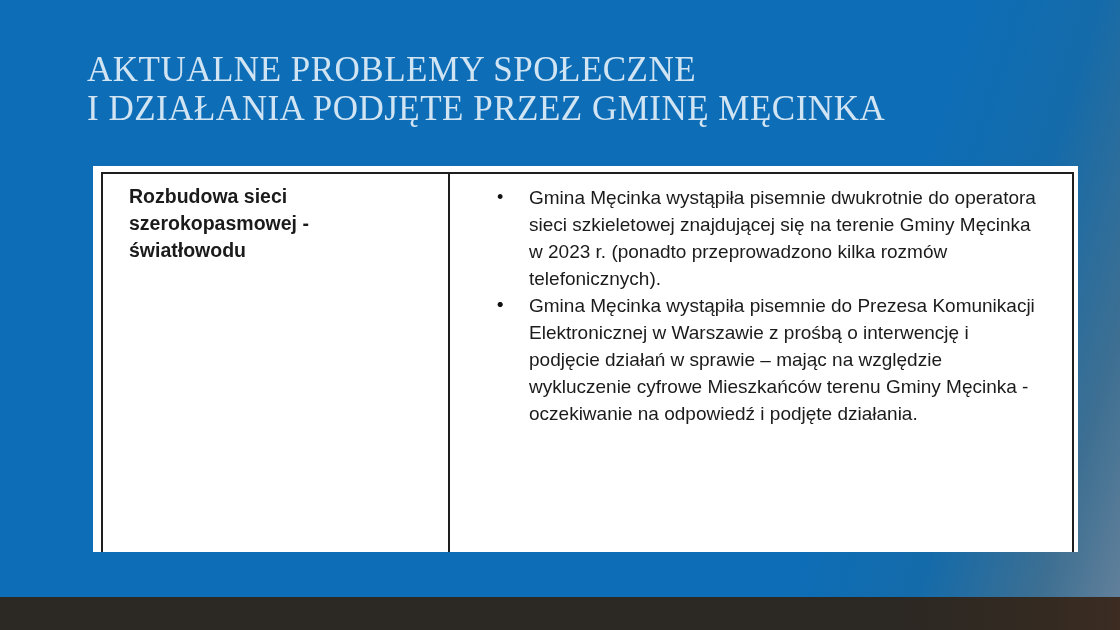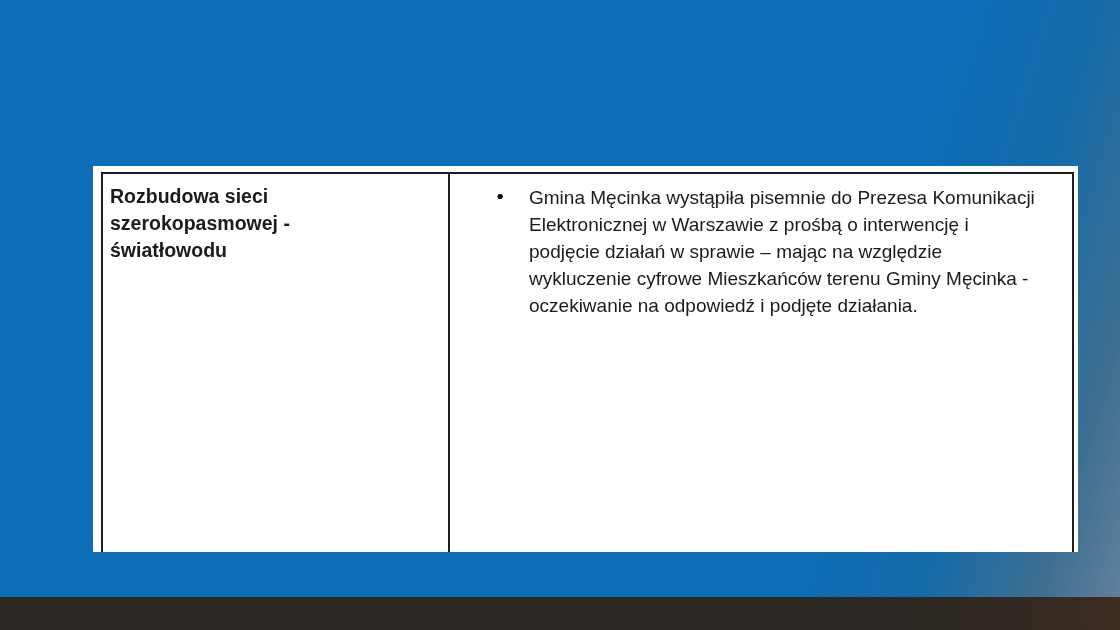--- a/index.html
+++ b/index.html
@@ -52,21 +52,21 @@
     bottom: 0;
     border: 2px solid #1e1e1e;
     border-bottom: none;
     display: flex;
     align-items: stretch;
   }
   .cell-left {
     width: 347px;
     box-sizing: border-box;
     border-right: 2px solid #1e1e1e;
-    padding: 9px 10px 0 7px;
+    padding: 9px 10px 0 26px;
     font-weight: bold;
     font-size: 19.5px;
     line-height: 27px;
     color: #1b1b1b;
     white-space: pre-line;
   }
   .cell-right {
     flex: 1;
     padding: 10px 6px 0 0;
   }
@@ -103,31 +103,39 @@
       #2c2823 80%,
       #332a22 92%,
       #3c2c22 100%);
   }
 </style>
 </head>
 <body>
 
 <div class="slide">
 
+  <h1 class="title">
+    <span class="line">AKTUALNE PROBLEMY SPOŁECZNE</span>
+    <span class="line">I DZIAŁANIA PODJĘTE PRZEZ GMINĘ MĘCINKA</span>
+  </h1>
 
   <div class="table-backing">
     <div class="tbl">
 
       <div class="cell-left">Rozbudowa sieci szerokopasmowej -
 światłowodu</div>
 
       <div class="cell-right">
         <ul class="bullets">
           <li>
             <span class="dot">•</span>
+            <span class="bullet-text">Gmina Męcinka wystąpiła pisemnie dwukrotnie do operatora
+sieci szkieletowej znajdującej się na terenie Gminy Męcinka
+w 2023 r. (ponadto przeprowadzono kilka rozmów
+telefonicznych).</span>
           </li>
           <li>
             <span class="dot">•</span>
           </li>
           <li>
             <span class="dot">•</span>
             <span class="bullet-text">Gmina Męcinka wystąpiła pisemnie do Prezesa Komunikacji
 Elektronicznej w Warszawie z prośbą o interwencję i
 podjęcie działań w sprawie – mając na względzie
 wykluczenie cyfrowe Mieszkańców terenu Gminy Męcinka -

